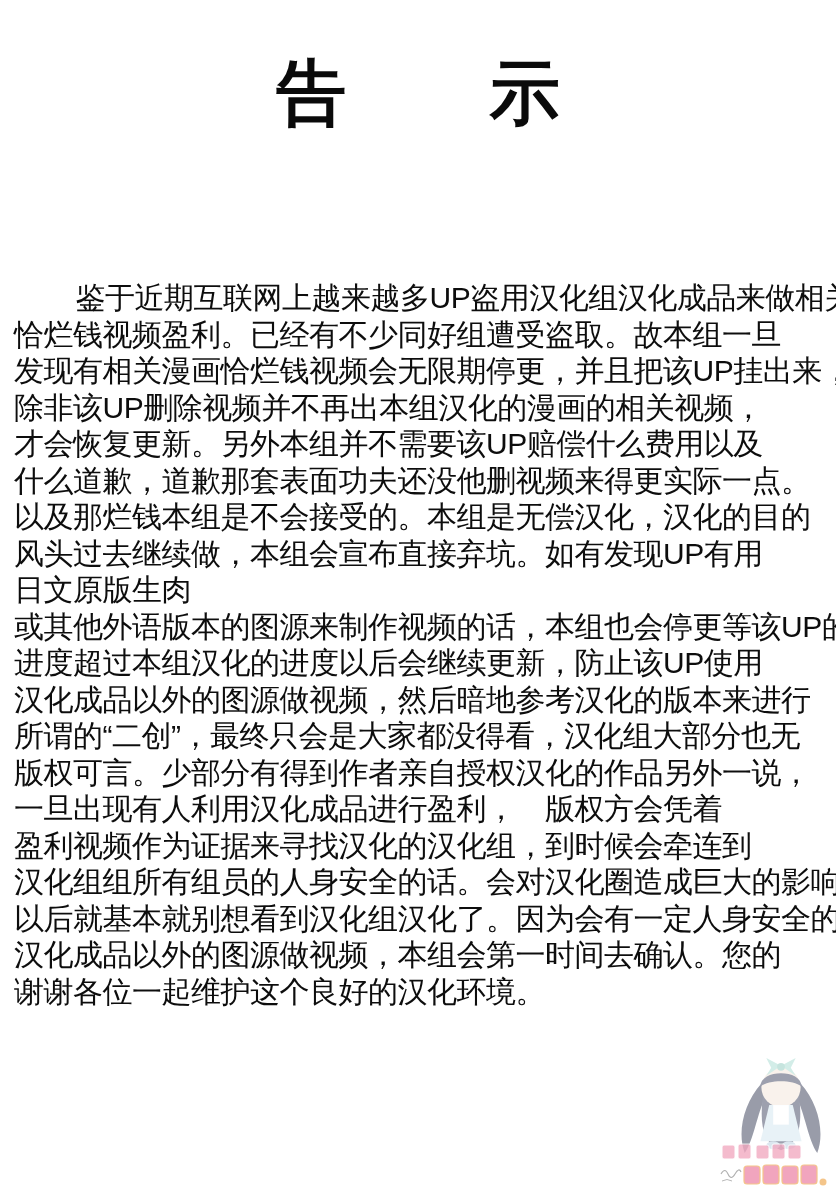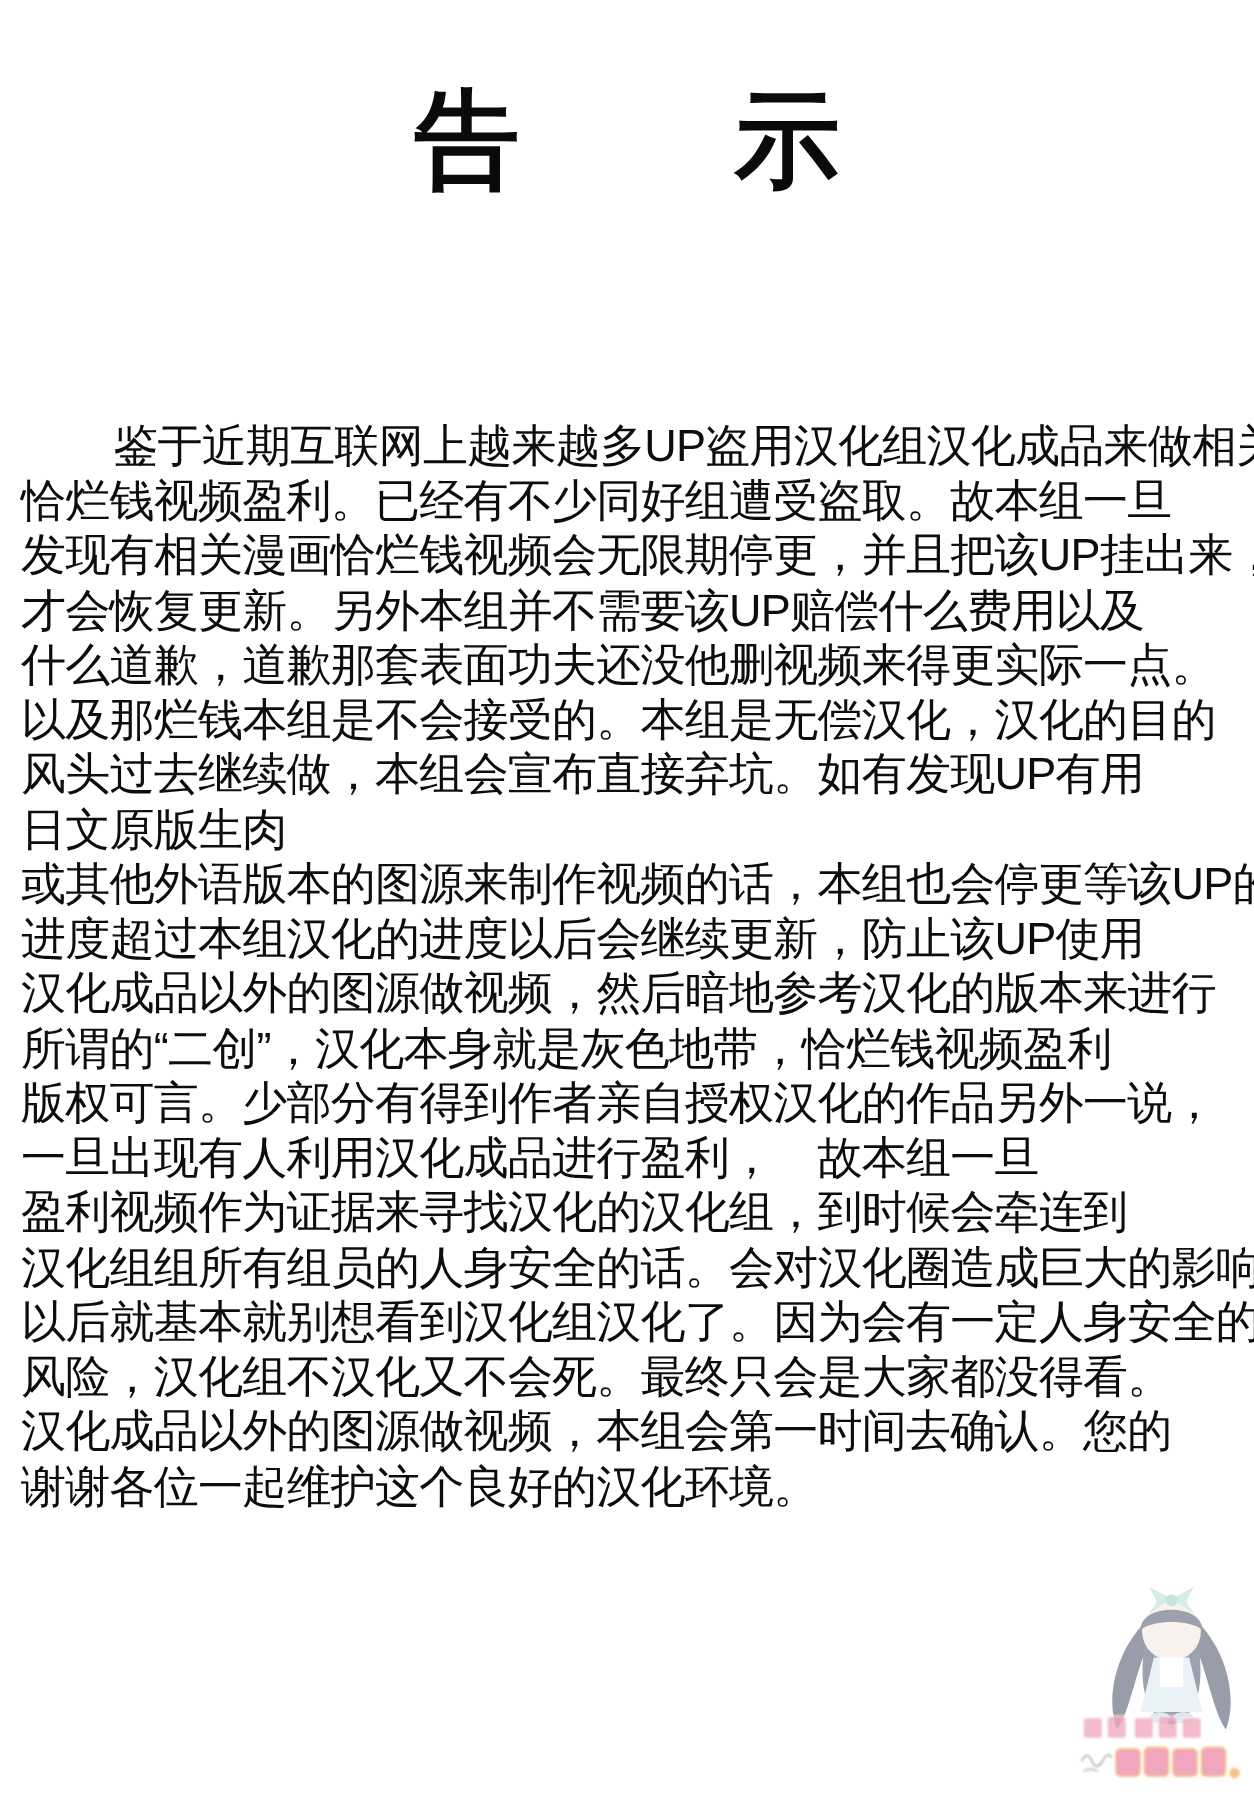--- a/index.html
+++ b/index.html
@@ -68,35 +68,35 @@
 <body>
 
 <div class="page">
 
   <h1 class="title">告示</h1>
 
   <div class="notice-body">
       <div class="notice-line">鉴于近期互联网上越来越多UP盗用汉化组汉化成品来做相关</div>
       <div class="notice-line">恰烂钱视频盈利。已经有不少同好组遭受盗取。故本组一旦</div>
       <div class="notice-line">发现有相关漫画恰烂钱视频会无限期停更，并且把该UP挂出来，</div>
+      <div class="notice-line">除非该UP删除视频并不再出本组汉化的漫画的相关视频，</div>
       <div class="notice-line">才会恢复更新。另外本组并不需要该UP赔偿什么费用以及</div>
       <div class="notice-line">什么道歉，道歉那套表面功夫还没他删视频来得更实际一点。</div>
       <div class="notice-line">以及那烂钱本组是不会接受的。本组是无偿汉化，汉化的目的</div>
       <div class="notice-line">风头过去继续做，本组会宣布直接弃坑。如有发现UP有用</div>
       <div class="notice-line">日文原版生肉</div>
       <div class="notice-line">或其他外语版本的图源来制作视频的话，本组也会停更等该UP的</div>
       <div class="notice-line">进度超过本组汉化的进度以后会继续更新，防止该UP使用</div>
       <div class="notice-line">汉化成品以外的图源做视频，然后暗地参考汉化的版本来进行</div>
-      <div class="notice-line">所谓的“二创”，汉化本身就是灰色地带，恰烂钱视频盈利</div>
+      <div class="notice-line">所谓的“二创”，最终只会是大家都没得看，汉化组大部分也无</div>
       <div class="notice-line">版权可言。少部分有得到作者亲自授权汉化的作品另外一说，</div>
-      <div class="notice-line">一旦出现有人利用汉化成品进行盈利，　故本组一旦</div>
+      <div class="notice-line">一旦出现有人利用汉化成品进行盈利，　版权方会凭着</div>
       <div class="notice-line">盈利视频作为证据来寻找汉化的汉化组，到时候会牵连到</div>
       <div class="notice-line">汉化组组所有组员的人身安全的话。会对汉化圈造成巨大的影响，</div>
       <div class="notice-line">以后就基本就别想看到汉化组汉化了。因为会有一定人身安全的</div>
-      <div class="notice-line">风险，汉化组不汉化又不会死。最终只会是大家都没得看。</div>
       <div class="notice-line">汉化成品以外的图源做视频，本组会第一时间去确认。您的</div>
       <div class="notice-line">谢谢各位一起维护这个良好的汉化环境。</div>
     </div>
 
   <div class="watermark">
 
     <svg class="mascot" viewBox="0 0 100 110" xmlns="http://www.w3.org/2000/svg">
 
       <path d="M30 30 C 12 50, 5 80, 13 101 C 22 88, 26 60, 34 44 Z" fill="#353b55"></path>
       <path d="M70 30 C 88 50, 95 80, 87 101 C 78 88, 74 60, 66 44 Z" fill="#353b55"></path>

